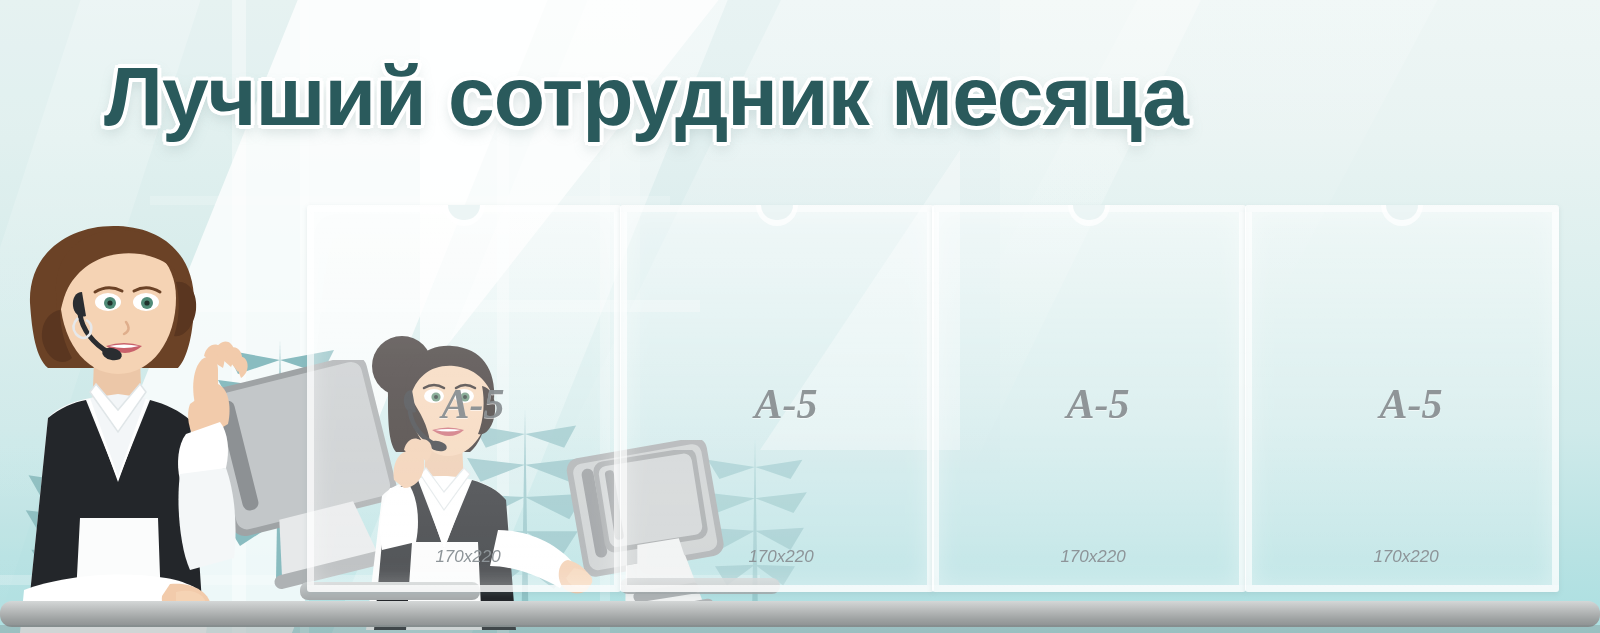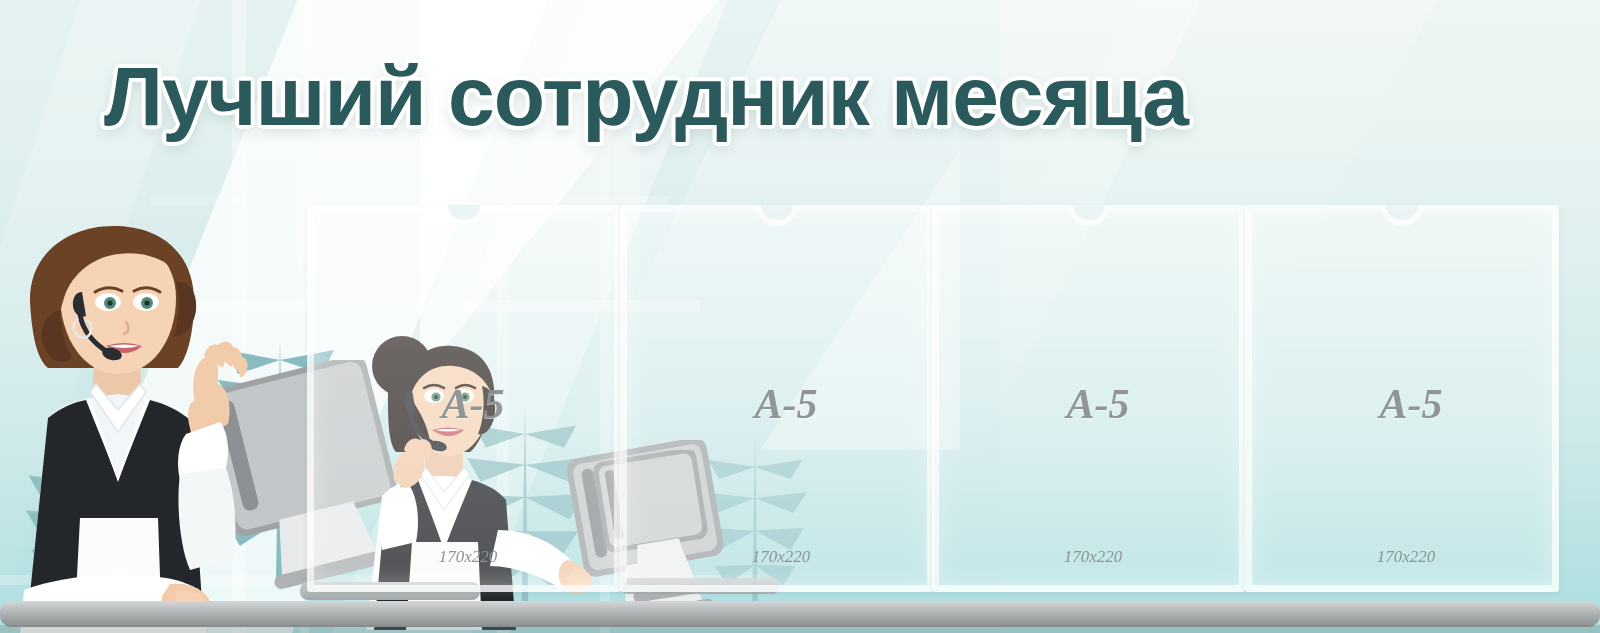--- a/index.html
+++ b/index.html
@@ -78,21 +78,21 @@
     background:rgba(226,240,240,.65);border-radius:0 0 18px 18px;
   }
   .pocket .fmt{
     position:absolute;left:18px;right:0;top:168px;text-align:center;
     font-family:"Liberation Serif",serif;font-style:italic;font-weight:bold;
     font-size:42px;color:#8b9194;opacity:.95;
     text-shadow:0 1px 0 rgba(255,255,255,.6);
   }
   .pocket .dims{
     position:absolute;left:8px;right:0;bottom:18px;text-align:center;
-    font-family:Liberation Serif, serif;font-style:italic;
+    font-family:Liberation Sans, sans-serif;font-style:italic;
     font-size:17px;color:#8d9498;
   }
 
   
   .ch{position:absolute;pointer-events:none;}
 </style>
 </head>
 <body>
 
 <div class="stand">

